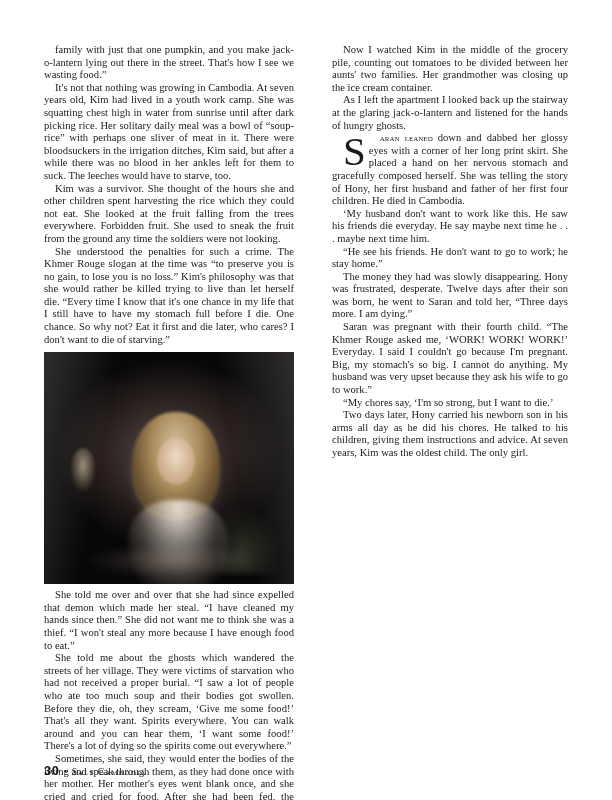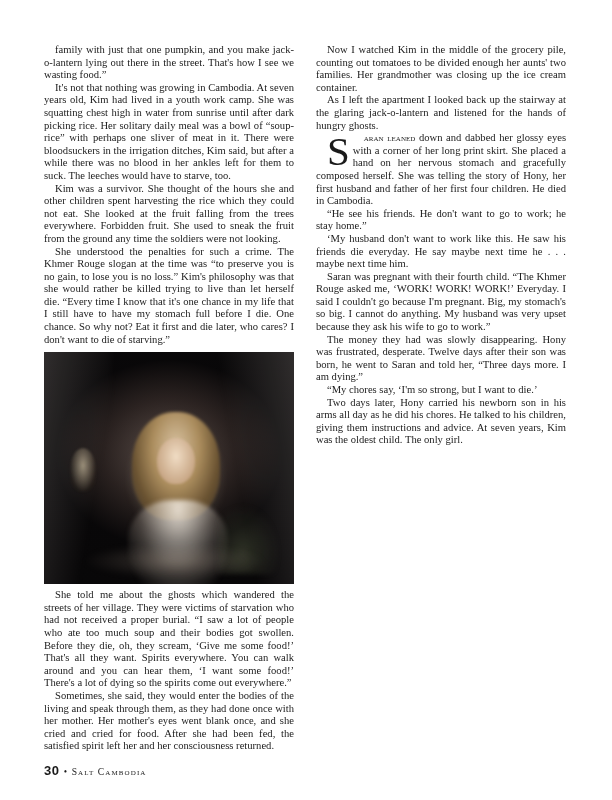--- a/index.html
+++ b/index.html
@@ -16,21 +16,21 @@
     overflow: hidden;
   }
   .page {
     position: absolute;
     inset: 0;
     padding: 44px 44px 30px 44px;
     box-sizing: border-box;
   }
   .columns {
     display: flex;
-    gap: 22px;
+    gap: 38px;
     height: 672px;
   }
   .col {
     width: 250px;
     position: relative;
     font-size: 10.6px;
     line-height: 12.6px;
     text-align: justify;
     hyphens: auto;
     -webkit-hyphens: auto;
@@ -182,36 +182,37 @@
         <div class="lamp"></div>
         <div class="halo"></div>
         <div class="hair"></div>
         <div class="face"></div>
         <div class="body"></div>
         <div class="plant"></div>
         <div class="floorlight"></div>
       </div>
       <div class="spacer-photo"></div>
 
+      <p>She told me over and over that she had since expelled that demon which made her steal. “I have cleaned my hands since then.” She did not want me to think she was a thief. “I won't steal any more because I have enough food to eat.”</p>
       <p>She told me about the ghosts which wandered the streets of her village. They were victims of starvation who had not received a proper burial. “I saw a lot of people who ate too much soup and their bodies got swollen. Before they die, oh, they scream, ‘Give me some food!’ That's all they want. Spirits everywhere. You can walk around and you can hear them, ‘I want some food!’ There's a lot of dying so the spirits come out everywhere.”</p>
       <p>Sometimes, she said, they would enter the bodies of the living and speak through them, as they had done once with her mother. Her mother's eyes went blank once, and she cried and cried for food. After she had been fed, the satisfied spirit left her and her consciousness returned.</p>
     </div>
 
     <div class="col">
-      <p>Now I watched Kim in the middle of the grocery pile, counting out tomatoes to be divided enough her aunts' two families. Her grandmother was closing up the ice cream container.</p>
+      <p>Now I watched Kim in the middle of the grocery pile, counting out tomatoes to be divided between her aunts' two families. Her grandmother was closing up the ice cream container.</p>
       <p>As I left the apartment I looked back up the stairway at the glaring jack-o-lantern and listened for the hands of hungry ghosts.</p>
 
       <p class="dropcap-para">
         <span class="dropcap">S</span><span class="smallcaps-lead">aran leaned</span><span> down and dabbed her glossy eyes with a corner of her long print skirt. She placed a hand on her nervous stomach and gracefully composed herself. She was telling the story of Hony, her first husband and father of her first four children. He died in Cambodia.</span>
       </p>
 
+      <p>‘My husband don't want to work like this. He saw his friends die everyday. He say maybe next time he . . . maybe next time him.</p>
       <p>“He see his friends. He don't want to go to work; he stay home.”</p>
-      <p>‘My husband don't want to work like this. He saw his friends die everyday. He say maybe next time he . . . maybe next time him.</p>
+      <p>The money they had was slowly disappearing. Hony was frustrated, desperate. Twelve days after their son was born, he went to Saran and told her, “Three days more. I am dying.”</p>
       <p>Saran was pregnant with their fourth child. “The Khmer Rouge asked me, ‘WORK! WORK! WORK!’ Everyday. I said I couldn't go because I'm pregnant. Big, my stomach's so big. I cannot do anything. My husband was very upset because they ask his wife to go to work.”</p>
-      <p>The money they had was slowly disappearing. Hony was frustrated, desperate. Twelve days after their son was born, he went to Saran and told her, “Three days more. I am dying.”</p>
       <p>“My chores say, ‘I'm so strong, but I want to die.’</p>
       <p>Two days later, Hony carried his newborn son in his arms all day as he did his chores. He talked to his children, giving them instructions and advice. At seven years, Kim was the oldest child. The only girl.</p>
     </div>
   </div>
 
   <div class="footer">
     <span class="pagenum">30</span><span class="sep">•</span><span class="mag">Salt Cambodia</span>
   </div>
 </div>
 

